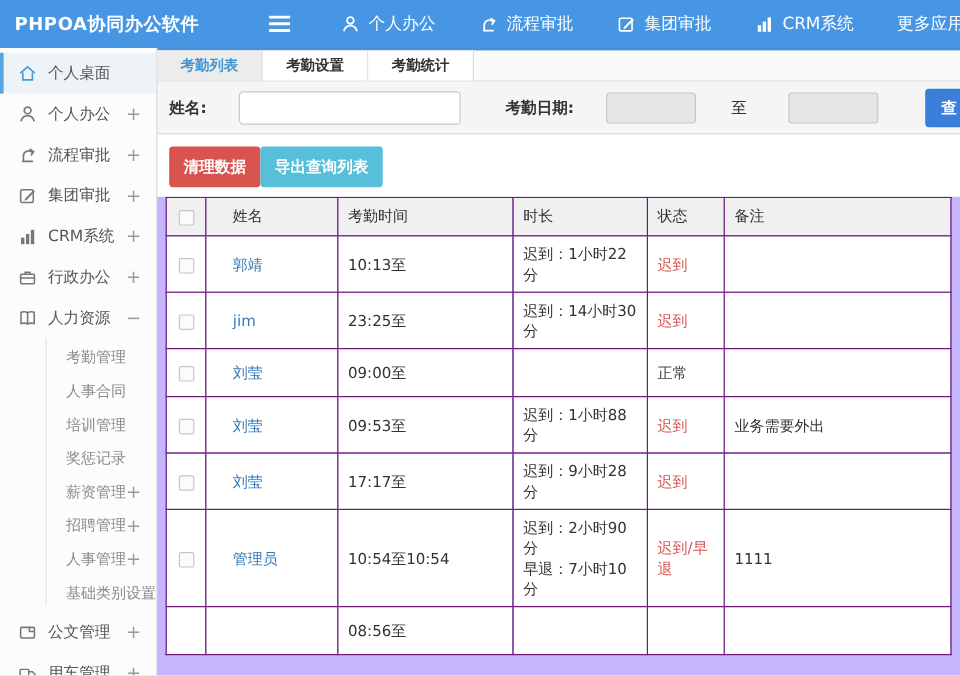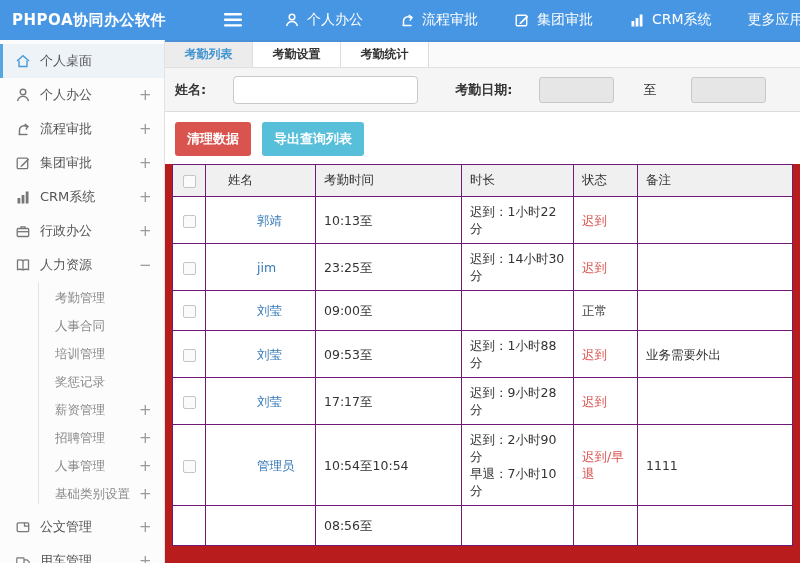--- a/index.html
+++ b/index.html
@@ -11,72 +11,72 @@
   .logo { width:170px; padding-left:12px; font-size:15px; font-weight:bold; letter-spacing:.5px; white-space:nowrap; }
   .hamburger { margin-left:58px; cursor:pointer; display:flex; align-items:center; }
   .topnav { display:flex; align-items:center; margin-left:42px; }
   .topnav-item { display:flex; align-items:center; gap:7px; font-size:14px; cursor:pointer; margin-right:36px; white-space:nowrap; }
   .topnav-item svg { display:block; }
 
   
   .layout { display:flex; height:523px; }
 
   
-  .sidebar { width:165px; background:#fcfcfc; border-right:1px solid #e2e2e2; padding-top:4px; flex:none; overflow:hidden; }
+  .sidebar { width:131px; background:#fcfcfc; border-right:1px solid #e2e2e2; padding-top:4px; flex:none; overflow:hidden; }
   .side-item { height:34px; display:flex; align-items:center; padding:0 13px 0 12px; color:#555;
                border-left:3px solid transparent; cursor:pointer; }
   .side-item.active { background:#eef3f8; border-left-color:#55a5e0; }
   .side-item .sicon { width:16px; height:16px; margin-right:9px; color:#777; flex:none; }
   .side-item.active .sicon { color:#4a9ad8; }
   .side-item .slabel { flex:1; white-space:nowrap; }
   .expander { color:#999; font-size:15px; font-weight:normal; width:12px; text-align:center; }
   .submenu { position:relative; padding:2px 0; }
   .submenu:before { content:""; position:absolute; left:38px; top:0; bottom:6px; width:1px; background:#e3e3e3; }
   .sub-item { height:28px; display:flex; align-items:center; padding:0 13px 0 55px; color:#8b8b8b;
               font-size:12.5px; cursor:pointer; }
   .sub-item .slabel { flex:1; white-space:nowrap; }
 
   
-  .main { flex:1; display:flex; flex-direction:column; background:#b91c1c; overflow:hidden; }
+  .main { flex:1; display:flex; flex-direction:column; background:#c4b5fd; overflow:hidden; }
 
   .tabstrip { border-top:2px solid #4a90d9; background:#fafafa; display:flex; height:28px;
               border-bottom:1px solid #e0e0e0; }
   .tab { width:88px; display:flex; align-items:center; justify-content:center; font-size:12px; font-weight:bold;
          color:#333; background:#fff; border-right:1px solid #ddd; cursor:pointer; }
   .tab.active { background:#ececec; color:#4395d2; }
 
   .filterbar { height:44px; background:#f5f5f5; border-bottom:1px solid #ddd; display:flex; align-items:center;
                padding:0 10px;gap:21px; }
   .filterbar label { font-weight:bold; color:#333; white-space:nowrap; }
   .text-input { width:185px; height:28px; background:#fff; border:1px solid #c9c9c9; border-radius:4px;
                 margin-left:6px; padding:0 8px; font-size:13px; outline:none; }
   .date-label { margin-left:16px; }
   .date-input { width:75px; height:26px; background:#e6e6e6; border:1px solid #c8c8c8; border-radius:3px;
                 margin-left:6px; padding:0 6px; font-size:12px; outline:none; }
   .to-sep { margin:0 8px; color:#333; }
   .query-btn { margin-left:18px; background:#3b7fdd; color:#fff; border:none; border-radius:3px;
                padding:7px 13px; font-size:13px; font-weight:bold; cursor:pointer; white-space:nowrap; }
 
-  .actionbar { padding:10px 10px 8px 10px; display:flex; gap:11px; background:#fff; }
+  .actionbar { padding:10px 10px 8px 10px; display:flex; background:#fff; }
   .btn { border:none; border-radius:3px; color:#fff; font-size:13px; font-weight:bold; padding:8px 12px;
          cursor:pointer; white-space:nowrap; }
   .btn-danger { background:#d9534f; }
   .btn-info { background:#58bfdb; }
 
   .table-wrap { padding:0 7px; flex:1; overflow:hidden; }
   table { width:100%; border-collapse:collapse; table-layout:fixed; font-size:12.5px; color:#333;
           border:1px solid #ddd; }
   th, td { border:1px solid #701a75; padding:6px 8px; text-align:left; vertical-align:middle; overflow:hidden; }
   thead th { background:#f0f0f0; color:#333; font-weight:normal; height:30px; padding:7px 8px; }
   tbody td { height:40px; line-height:17px; background:#fff; }
   .col-check { text-align:center; }
   .col-name, th.col-name { padding-left:22px; }
   .checkbox { display:inline-block; width:13px; height:13px; background:#fbfbfb; border:1px solid #c5c5c5;
               border-radius:2px; vertical-align:middle; cursor:pointer; }
-  .name-link { color:#3579b8; text-decoration:none; cursor:pointer;margin-left:29px; }
+  .name-link { color:#3579b8; text-decoration:none; cursor:pointer; }
   .dur-line { display:block; }
 </style>
 </head>
 <body>
 
 <div class="topbar">
   <div class="logo">PHPOA协同办公软件</div>
 
   <span class="hamburger">
     <svg width="18" height="14" viewBox="0 0 18 14">

